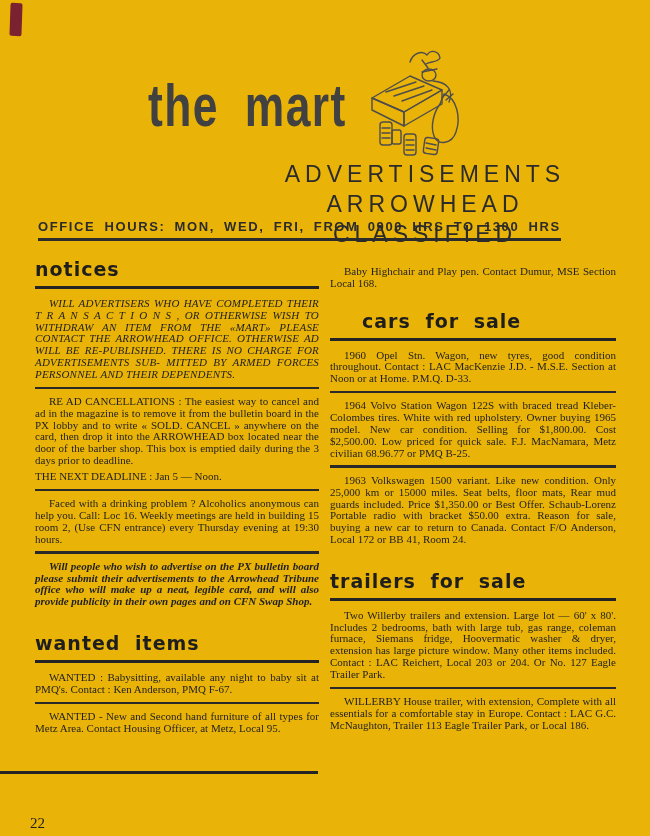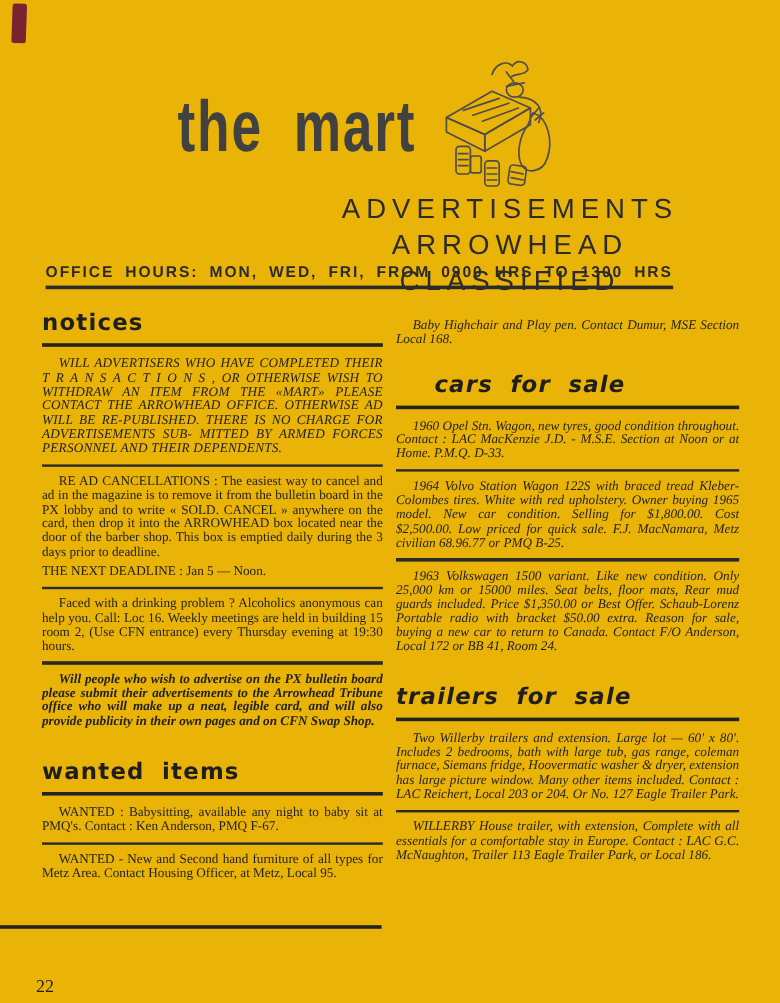--- a/index.html
+++ b/index.html
@@ -26,21 +26,21 @@
     color: #2b2b2b;
   }
   .office-hours {
     position: absolute; left: 38px; top: 219px;
     font-family: "Liberation Sans", sans-serif; font-weight: bold;
     font-size: 13px; letter-spacing: 1.6px; word-spacing: 4px; color: #2b2b2b;
     border-bottom: 3px solid #2b2b2b; padding-bottom: 4px; white-space: nowrap;
   }
   .col { position: absolute; top: 258px; }
   .col-left  { left: 35px;  width: 284px; }
-  .col-right { left: 330px; width: 286px; font-style: italic; }
+  .col-right { left: 330px; width: 286px; }
   .section-heading {
     font-family: "DejaVu Sans", sans-serif; font-weight: bold;
     font-size: 19px; line-height: 22px; letter-spacing: 1px; word-spacing: 7px;
     color: #1e1e1e; margin: 0 0 6px 0;
   }
   .gap-top    { margin-top: 24px; }
   .gap-top-sm { margin-top: 20px; margin-left: 32px; }
   .heading-rule { height: 3px; background: #242424; margin: 0 0 9px 0; }
   .ad-rule      { height: 2.5px; background: #2a2a2a; margin: 6px 0 7px 0; }
   p.ad {

